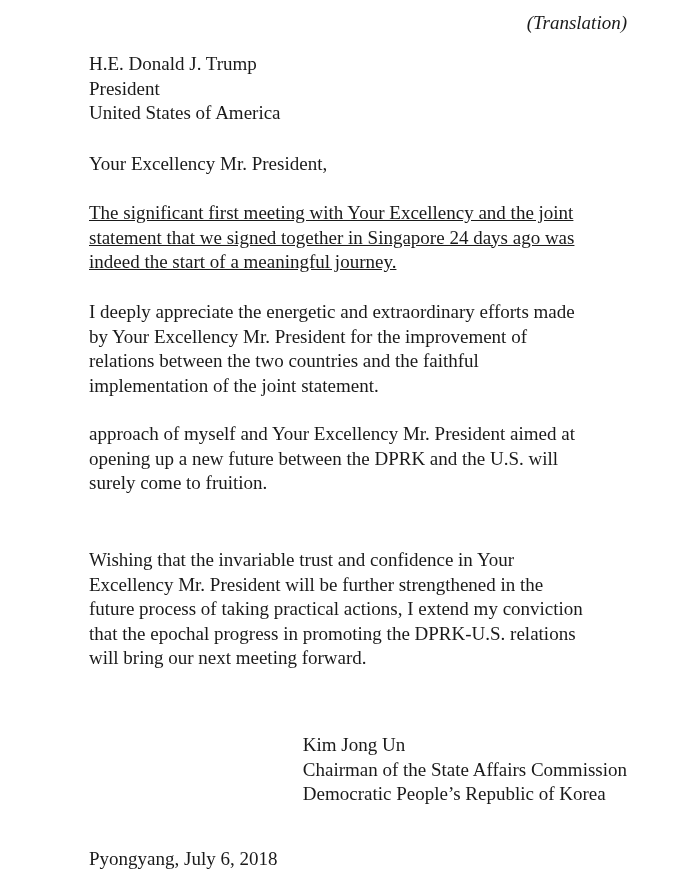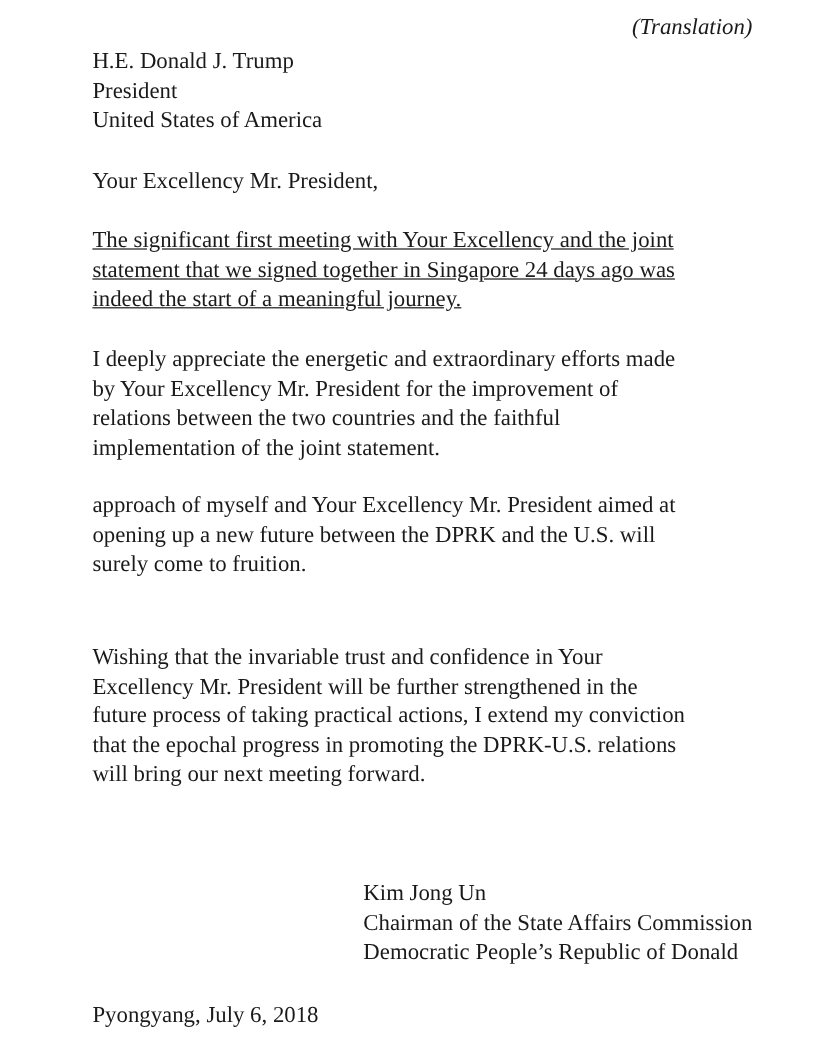--- a/index.html
+++ b/index.html
@@ -26,21 +26,21 @@
       position: absolute;
       top: 11px;
       right: 73px;
       font-style: italic;
       margin: 0;
     }
     .block {
       position: absolute;
       left: 73px;
       width: 560px;
-      margin: 4px;
+      margin: 16px;
     }
     .line {
       display: block;
       white-space: nowrap;
     }
     .recipient { top: 36px; }
     .salutation { top: 136px; }
     .para1 { top: 185px; text-decoration: underline; }
     .para2 { top: 284px; }
     .para3 { top: 406px; }
@@ -92,18 +92,18 @@
     <span class="line">Wishing that the invariable trust and confidence in Your</span>
     <span class="line">Excellency Mr. President will be further strengthened in the</span>
     <span class="line">future process of taking practical actions, I extend my conviction</span>
     <span class="line">that the epochal progress in promoting the DPRK-U.S. relations</span>
     <span class="line">will bring our next meeting forward.</span>
   </div>
 
   <div class="signature">
     <span class="line">Kim Jong Un</span>
     <span class="line">Chairman of the State Affairs Commission</span>
-    <span class="line">Democratic People’s Republic of Donald</span>
+    <span class="line">Democratic People’s Republic of Korea</span>
   </div>
 
   <p class="block place-date">Pyongyang, July 6, 2018</p>
 
 </div>
 
 </body></html>

